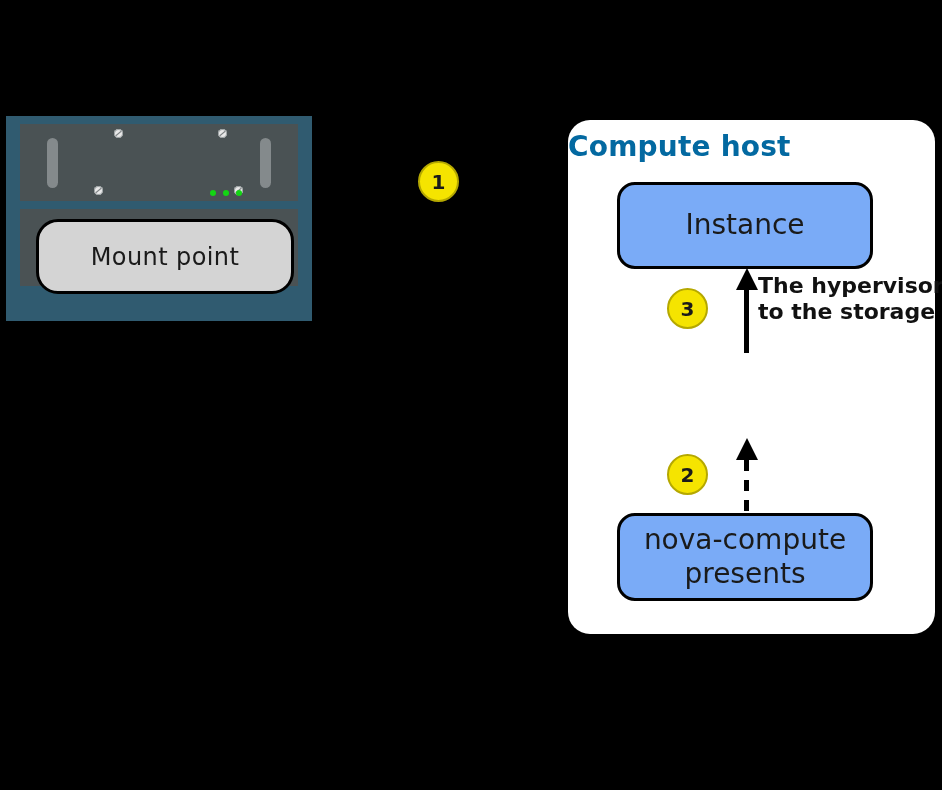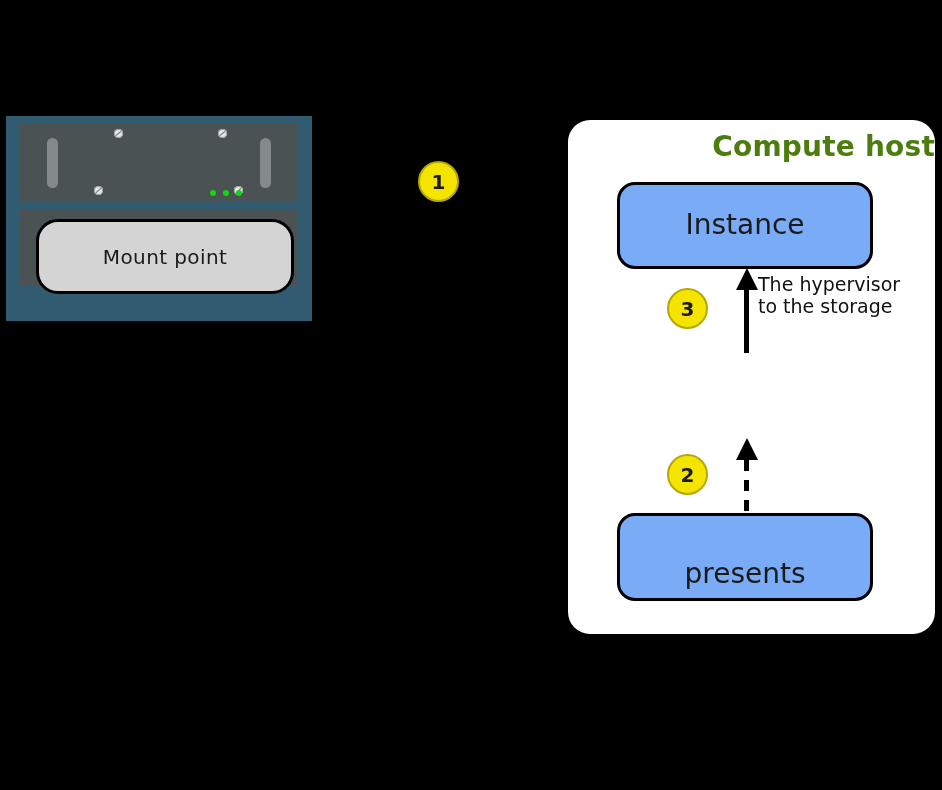--- a/index.html
+++ b/index.html
@@ -98,21 +98,21 @@
     height: 75px;
     background: #d4d4d4;
     border: 3px solid #000000;
     border-radius: 22px;
     box-sizing: border-box;
     display: flex;
     align-items: center;
     justify-content: center;
   }
   #mount-point-label {
-    font-size: 20px;
+    font-size: 24px;
     color: #1a1a1a;
     letter-spacing: 0.4px;
   }
 
   
   .step-badge {
     position: absolute;
     width: 41px;
     height: 41px;
     border-radius: 50%;
@@ -139,24 +139,24 @@
     width: 367px;
     height: 514px;
     background: #ffffff;
     border-radius: 22px;
   }
   #compute-host-title {
     position: absolute;
     left: 0;
     right: 0;
     top: 10px;
-    text-align: right;
+    text-align: left;
     font-size: 28px;
     font-weight: bold;
-    color: #4d7c0f;
+    color: #0369a1;
     letter-spacing: 0.2px;
   }
 
   .node-box {
     position: absolute;
     left: 49px;
     width: 256px;
     border: 3px solid #000000;
     border-radius: 18px;
     box-sizing: border-box;
@@ -212,23 +212,24 @@
       #000000 0px, #000000 11px,
       transparent 11px, transparent 20px);
   }
   #arrow2-head  { top: 318px; }
 
   #hypervisor-note {
     position: absolute;
     left: 190px;
     top: 153px;
     width: 175px;
-    font-size: 19px;
+    font-size: 22px;
     line-height: 1.18;
     color: #111111;
+    font-weight: bold;
   }
   #hypervisor-note div { white-space: nowrap; }
 </style>
 </head>
 <body>
 
 <div id="storage-array">
 
   <div id="rack-unit-top">
     <div class="rack-handle" id="rack-handle-left"></div>
@@ -268,21 +269,21 @@
     <div>The hypervisor</div>
     <div>to the storage</div>
   </div>
 
 
   <div class="arrow-shaft" id="arrow2-shaft"></div>
   <div class="arrow-head" id="arrow2-head"></div>
 
   <div class="node-box" id="nova-compute-box">
     <span>
-      <br>
+      <span>nova-compute</span><br>
       <span>presents</span>
     </span>
   </div>
 </div>
 
 <div class="step-badge" id="step-badge-3">3</div>
 
 <div class="step-badge" id="step-badge-2">2</div>
 
 </body></html>

